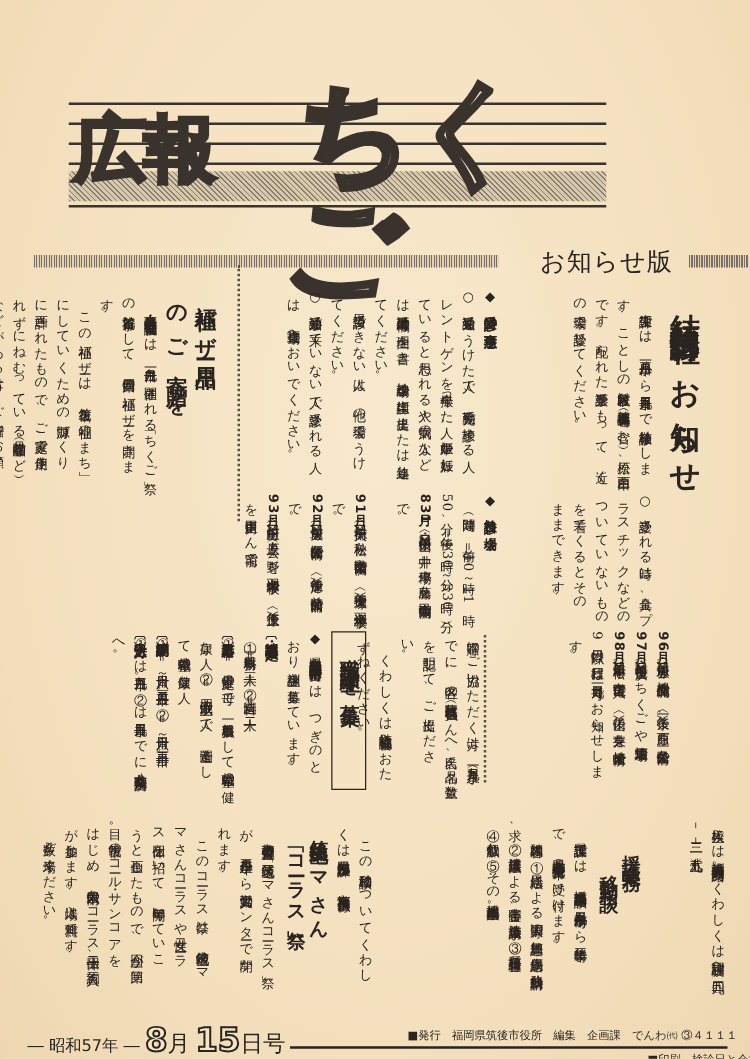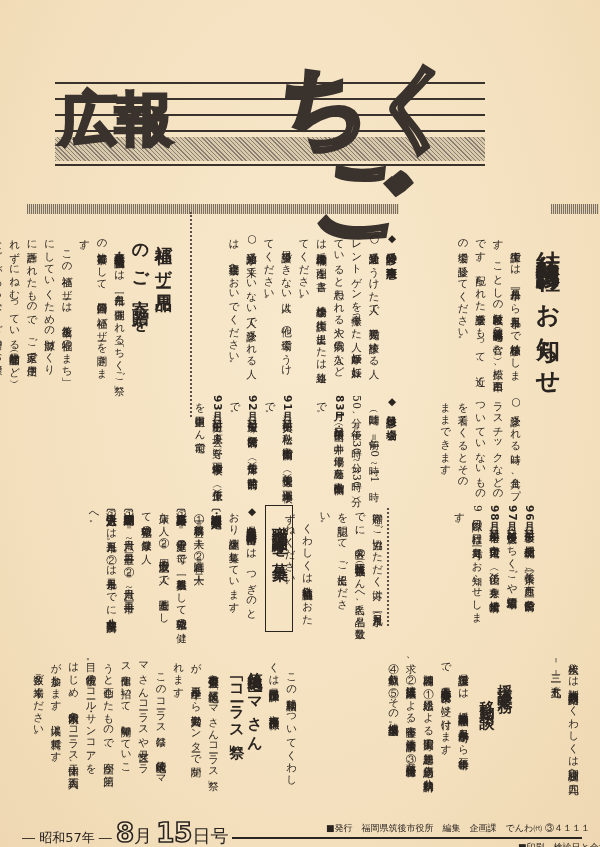--- a/index.html
+++ b/index.html
@@ -1,18 +1,18 @@
 <!DOCTYPE html>
 <html><head>
 <meta charset="utf-8">
 <style>
   html,body{margin:0;padding:0;}
   body{width:600px;height:847px;background:#f6e4c4;position:relative;overflow:hidden;font-family:"DejaVu Serif",serif;color:#2a2420;}
   .page{position:absolute;inset:0;background:radial-gradient(ellipse at 50% 40%,#f8e9cd 0%,#f3dfbc 70%,#eed7b1 100%);}
-  .masthead{position:absolute;left:55px;top:60px;width:440px;height:120px;text-align:center;}
+  .masthead{position:absolute;left:55px;top:60px;width:440px;height:120px;}
   .mast-lines{position:absolute;left:0;top:22px;width:430px;height:100px;}
   .mast-line{position:absolute;left:0;width:430px;height:2px;background:#3a322c;}
   .mast-band{position:absolute;left:0;top:55px;width:430px;height:24px;background:repeating-linear-gradient(45deg,#8a7f72 0 1px,#d9c9ab 1px 3px);}
   .mast-kanji{position:absolute;left:4px;top:30px;font-family:"DejaVu Sans",sans-serif;font-weight:bold;font-size:58px;letter-spacing:-2px;color:#f6e4c4;-webkit-text-stroke:3px #3a322c;line-height:1;}
   .mast-kana{position:absolute;left:178px;top:0;font-family:"DejaVu Sans",sans-serif;font-weight:bold;font-size:92px;color:#f6e4c4;-webkit-text-stroke:4px #3a322c;line-height:1;letter-spacing:-4px;transform:skewX(-6deg);}
   .edition-bar{position:absolute;left:27px;top:202px;width:545px;height:14px;}
   .edition-hatch{position:absolute;top:2px;height:10px;background:repeating-linear-gradient(90deg,#7a6f62 0 1px,#e2d2b2 1px 2px);}
   .edition-label{position:absolute;left:405px;top:-6px;font-family:"DejaVu Sans",sans-serif;font-size:20px;color:#2a2420;letter-spacing:1px;}
   .col{position:absolute;writing-mode:vertical-rl;font-size:10.5px;line-height:17.5px;letter-spacing:0.5px;}
   .col p{margin:0;}
@@ -40,20 +40,21 @@
       <div class="mast-line" style="top:48px;"></div>
       <div class="mast-band"></div>
       <div class="mast-line" style="top:82px;"></div>
     </div>
     <div class="mast-kanji">広報</div>
     <div class="mast-kana">ちくご</div>
   </div>
 
   <div class="edition-bar">
     <div class="edition-hatch" style="left:0;width:372px;"></div>
+    <div class="edition-label">お知らせ版</div>
     <div class="edition-hatch" style="left:524px;width:48px;"></div>
   </div>
 
   <div class="headline" style="left:532px;top:232px;font-size:24px;letter-spacing:4px;height:260px;">結核検診日程のお知らせ</div>
 
   <div class="col" style="left:400px;top:232px;width:124px;height:150px;">
     <p style="text-indent:1em;">衛生課では、八月三十一日から九月二十日まで結核検診をします。ことしの対象校区は筑後羽犬塚（長崎を含む）、松原、西牟田です。配られた受診票をもって、近くの会場で受診してください。</p>
   </div>
 
   <div class="col" style="left:170px;top:232px;width:230px;height:150px;">

